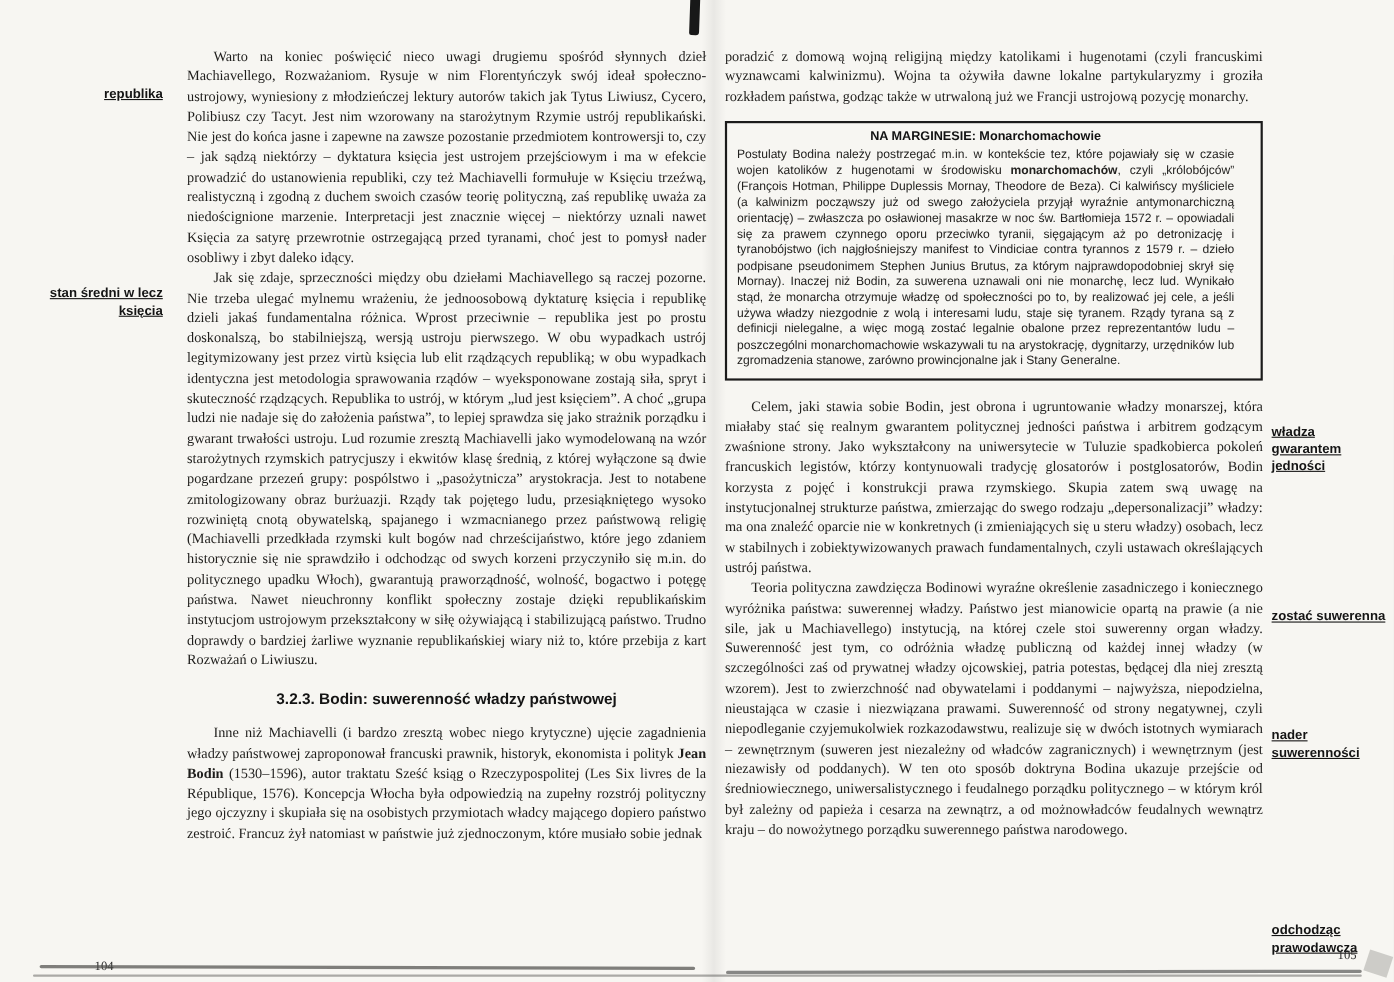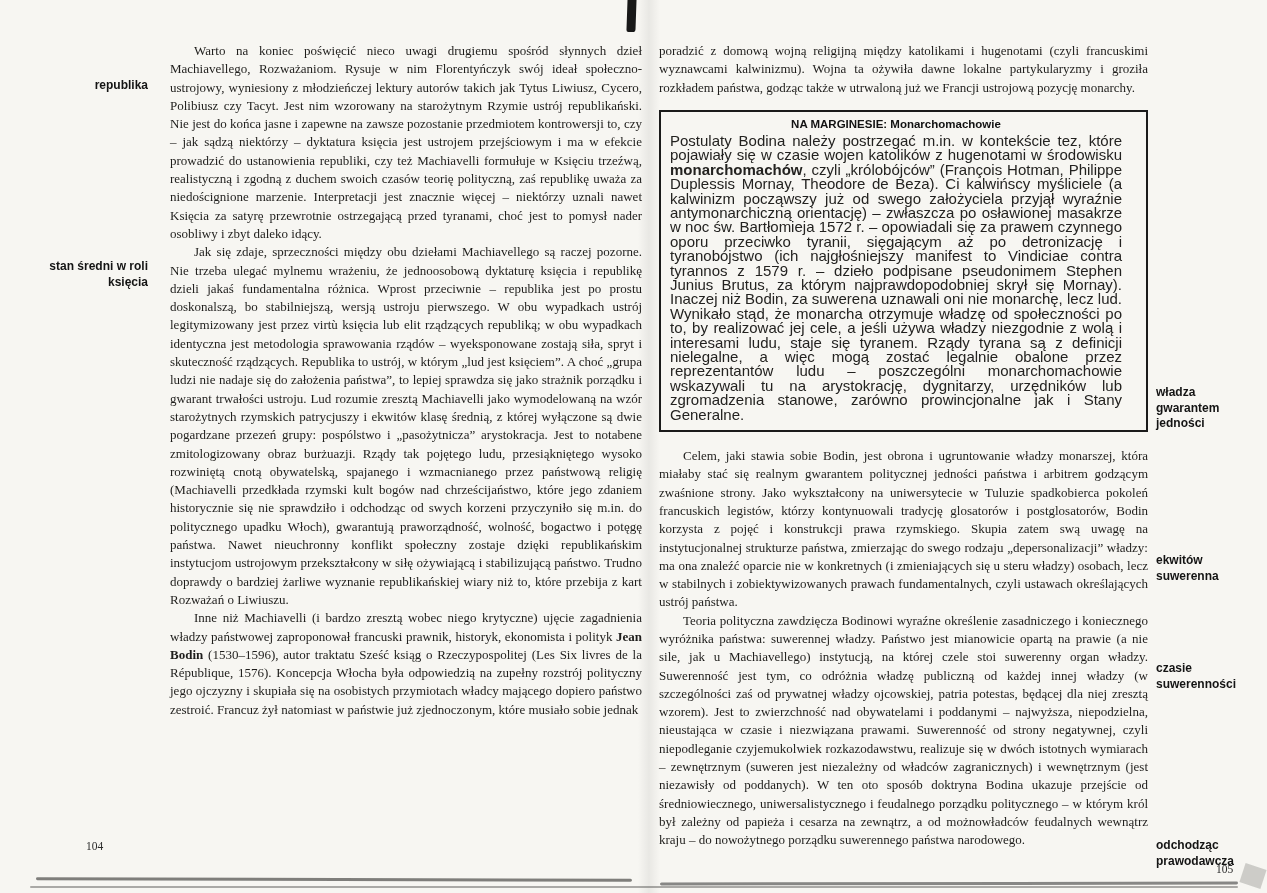--- a/index.html
+++ b/index.html
@@ -44,47 +44,48 @@
     text-align: center;
     font-family: "Liberation Sans", sans-serif;
     font-size: 11.5px;
     font-weight: bold;
     margin-bottom: 4px;
     color: #121212;
   }
   .aside-body {
     margin: 0;
     font-family: "Liberation Sans", sans-serif;
-    font-size: 15px;
+    font-size: 11px;
     line-height: 14.4px;
     text-align: justify;
     color: #232220;
   }
   .margin-note {
     position: absolute;
     font-family: "Liberation Sans", sans-serif;
     font-size: 12px;
     font-weight: bold;
     line-height: 15.5px;
     color: #141414;
+    text-decoration: underline;
   }
   .note-left { left: 26px; width: 122px; text-align: right; }
   .note-right { left: 1156px; width: 105px; text-align: left; }
   .note-l1 { top: 78px; }
   .note-l2 { top: 259px; }
   .note-r1 { top: 385px; }
   .note-r2 { top: 553px; }
   .note-r3 { top: 661px; }
   .note-r4 { top: 838px; }
   .page-number {
     position: absolute;
     font-size: 11.5px;
     color: #2a2a2a;
   }
-  .pn-left  { left: 86px;  top: 840px; text-align: right; }
+  .pn-left  { left: 86px;  top: 873px; text-align: right; }
   .pn-right { left: 1216px; top: 863px; font-family: Liberation Serif, serif; }
   .spine-shade {
     position: absolute;
     left: 638px; top: 0; width: 22px; height: 100%;
     background: linear-gradient(90deg, rgba(0,0,0,0) 0%, rgba(0,0,0,0.06) 50%, rgba(0,0,0,0) 100%);
   }
   .spine-mark {
     position: absolute;
     left: 627px; top: -2px; width: 9px; height: 34px;
     background: #181818;
@@ -101,47 +102,48 @@
     background: #9a9894; opacity: .45; transform: rotate(18deg);
   }
 </style>
 </head>
 <body>
 
 <div class="spread">
 
   <div>
     <div class="margin-note note-left note-l1">republika</div>
-    <div class="margin-note note-left note-l2">stan średni w roli księcia</div>
+    <div class="margin-note note-left note-l2">stan średni w lecz księcia</div>
 
     <div class="text-col left-col">
       <p class="para indent"><span>Warto na koniec poświęcić nieco uwagi drugiemu spośród słynnych dzieł Machiavellego, </span><span class="seg-i">Rozważaniom</span><span>. Rysuje w nim Florentyńczyk swój ideał społeczno-ustrojowy, wyniesiony z młodzieńczej lektury autorów takich jak Tytus Liwiusz, Cycero, Polibiusz czy Tacyt. Jest nim wzorowany na starożytnym Rzymie ustrój republikański. Nie jest do końca jasne i zapewne na zawsze pozostanie przedmiotem kontrowersji to, czy – jak sądzą niektórzy – dyktatura księcia jest ustrojem przejściowym i ma w efekcie prowadzić do ustanowienia republiki, czy też Machiavelli formułuje w </span><span class="seg-i">Księciu</span><span> trzeźwą, realistyczną i zgodną z duchem swoich czasów teorię polityczną, zaś republikę uważa za niedoścignione marzenie. Interpretacji jest znacznie więcej – niektórzy uznali nawet </span><span class="seg-i">Księcia</span><span> za satyrę przewrotnie ostrzegającą przed tyranami, choć jest to pomysł nader osobliwy i zbyt daleko idący.</span></p>
       <p class="para indent"><span>Jak się zdaje, sprzeczności między obu dziełami Machiavellego są raczej pozorne. Nie trzeba ulegać mylnemu wrażeniu, że jednoosobową dyktaturę księcia i republikę dzieli jakaś fundamentalna różnica. Wprost przeciwnie – republika jest po prostu doskonalszą, bo stabilniejszą, wersją ustroju pierwszego. W obu wypadkach ustrój legitymizowany jest przez </span><span class="seg-i">virtù</span><span> księcia lub elit rządzących republiką; w obu wypadkach identyczna jest metodologia sprawowania rządów – wyeksponowane zostają siła, spryt i skuteczność rządzących. Republika to ustrój, w którym „lud jest księciem”. A choć „grupa ludzi nie nadaje się do założenia państwa”, to lepiej sprawdza się jako strażnik porządku i gwarant trwałości ustroju. Lud rozumie zresztą Machiavelli jako wymodelowaną na wzór starożytnych rzymskich patrycjuszy i ekwitów klasę średnią, z której wyłączone są dwie pogardzane przezeń grupy: pospólstwo i „pasożytnicza” arystokracja. Jest to notabene zmitologizowany obraz burżuazji. Rządy tak pojętego ludu, przesiąkniętego wysoko rozwiniętą cnotą obywatelską, spajanego i wzmacnianego przez państwową religię (Machiavelli przedkłada rzymski kult bogów nad chrześcijaństwo, które jego zdaniem historycznie się nie sprawdziło i odchodząc od swych korzeni przyczyniło się m.in. do politycznego upadku Włoch), gwarantują praworządność, wolność, bogactwo i potęgę państwa. Nawet nieuchronny konflikt społeczny zostaje dzięki republikańskim instytucjom ustrojowym przekształcony w siłę ożywiającą i stabilizującą państwo. Trudno doprawdy o bardziej żarliwe wyznanie republikańskiej wiary niż to, które przebija z kart </span><span class="seg-i">Rozważań o Liwiuszu</span><span>.</span></p>
+      <h3 class="section-heading">3.2.3. Bodin: suwerenność władzy państwowej</h3>
       <p class="para indent"><span>Inne niż Machiavelli (i bardzo zresztą wobec niego krytyczne) ujęcie zagadnienia władzy państwowej zaproponował francuski prawnik, historyk, ekonomista i polityk </span><span class="seg-b">Jean Bodin</span><span> (1530–1596), autor traktatu </span><span class="seg-i">Sześć ksiąg o Rzeczypospolitej</span><span> (</span><span class="seg-i">Les Six livres de la République</span><span>, 1576). Koncepcja Włocha była odpowiedzią na zupełny rozstrój polityczny jego ojczyzny i skupiała się na osobistych przymiotach władcy mającego dopiero państwo zestroić. Francuz żył natomiast w państwie już zjednoczonym, które musiało sobie jednak</span></p>
     </div>
 
     <div class="page-number pn-left">104</div>
   </div>
 
   <div>
     <div class="text-col right-col">
       <p class="para"><span>poradzić z domową wojną religijną między katolikami i hugenotami (czyli francuskimi wyznawcami kalwinizmu). Wojna ta ożywiła dawne lokalne partykularyzmy i groziła rozkładem państwa, godząc także w utrwaloną już we Francji ustrojową pozycję monarchy.</span></p>
 
       <div class="aside-box">
         <div class="aside-title">NA MARGINESIE: Monarchomachowie</div>
         <p class="aside-body"><span>Postulaty Bodina należy postrzegać m.in. w kontekście tez, które pojawiały się w czasie wojen katolików z hugenotami w środowisku </span><span class="seg-b">monarchomachów</span><span>, czyli „królobójców” (François Hotman, Philippe Duplessis Mornay, Theodore de Beza). Ci kalwińscy myśliciele (a kalwinizm począwszy już od swego założyciela przyjął wyraźnie antymonarchiczną orientację) – zwłaszcza po osławionej masakrze w noc św. Bartłomieja 1572 r. – opowiadali się za prawem czynnego oporu przeciwko tyranii, sięgającym aż po detronizację i tyranobójstwo (ich najgłośniejszy manifest to </span><span class="seg-i">Vindiciae contra tyrannos</span><span> z 1579 r. – dzieło podpisane pseudonimem Stephen Junius Brutus, za którym najprawdopodobniej skrył się Mornay). Inaczej niż Bodin, za suwerena uznawali oni nie monarchę, lecz lud. Wynikało stąd, że monarcha otrzymuje władzę od społeczności po to, by realizować jej cele, a jeśli używa władzy niezgodnie z wolą i interesami ludu, staje się tyranem. Rządy tyrana są z definicji nielegalne, a więc mogą zostać legalnie obalone przez reprezentantów ludu – poszczególni monarchomachowie wskazywali tu na arystokrację, dygnitarzy, urzędników lub zgromadzenia stanowe, zarówno prowincjonalne jak i Stany Generalne.</span></p>
       </div>
 
       <p class="para indent"><span>Celem, jaki stawia sobie Bodin, jest obrona i ugruntowanie władzy monarszej, która miałaby stać się realnym gwarantem politycznej jedności państwa i arbitrem godzącym zwaśnione strony. Jako wykształcony na uniwersytecie w Tuluzie spadkobierca pokoleń francuskich legistów, którzy kontynuowali tradycję glosatorów i postglosatorów, Bodin korzysta z pojęć i konstrukcji prawa rzymskiego. Skupia zatem swą uwagę na instytucjonalnej strukturze państwa, zmierzając do swego rodzaju „depersonalizacji” władzy: ma ona znaleźć oparcie nie w konkretnych (i zmieniających się u steru władzy) osobach, lecz w stabilnych i zobiektywizowanych prawach fundamentalnych, czyli ustawach określających ustrój państwa.</span></p>
       <p class="para indent"><span>Teoria polityczna zawdzięcza Bodinowi wyraźne określenie zasadniczego i koniecznego wyróżnika państwa: suwerennej władzy. Państwo jest mianowicie opartą na prawie (a nie sile, jak u Machiavellego) instytucją, na której czele stoi suwerenny organ władzy. Suwerenność jest tym, co odróżnia władzę publiczną od każdej innej władzy (w szczególności zaś od prywatnej władzy ojcowskiej, </span><span class="seg-i">patria potestas</span><span>, będącej dla niej zresztą wzorem). Jest to zwierzchność nad obywatelami i poddanymi – najwyższa, niepodzielna, nieustająca w czasie i niezwiązana prawami. Suwerenność od strony negatywnej, czyli niepodleganie czyjemukolwiek rozkazodawstwu, realizuje się w dwóch istotnych wymiarach – zewnętrznym (suweren jest niezależny od władców zagranicznych) i wewnętrznym (jest niezawisły od poddanych). W ten oto sposób doktryna Bodina ukazuje przejście od średniowiecznego, uniwersalistycznego i feudalnego porządku politycznego – w którym król był zależny od papieża i cesarza na zewnątrz, a od możnowładców feudalnych wewnątrz kraju – do nowożytnego porządku suwerennego państwa narodowego.</span></p>
     </div>
 
     <div class="margin-note note-right note-r1">władza gwarantem jedności</div>
-    <div class="margin-note note-right note-r2">ekwitów suwerenna</div>
-    <div class="margin-note note-right note-r3">czasie suwerenności</div>
+    <div class="margin-note note-right note-r2">zostać suwerenna</div>
+    <div class="margin-note note-right note-r3">nader suwerenności</div>
     <div class="margin-note note-right note-r4">odchodząc prawodawcza</div>
 
     <div class="page-number pn-right">105</div>
   </div>
 
   <div class="spine-shade"></div>
   <div class="spine-mark"></div>
   <div class="scan-line scan-line-1"></div>
   <div class="scan-line scan-line-2"></div>
   <div class="scan-line scan-line-3"></div>

